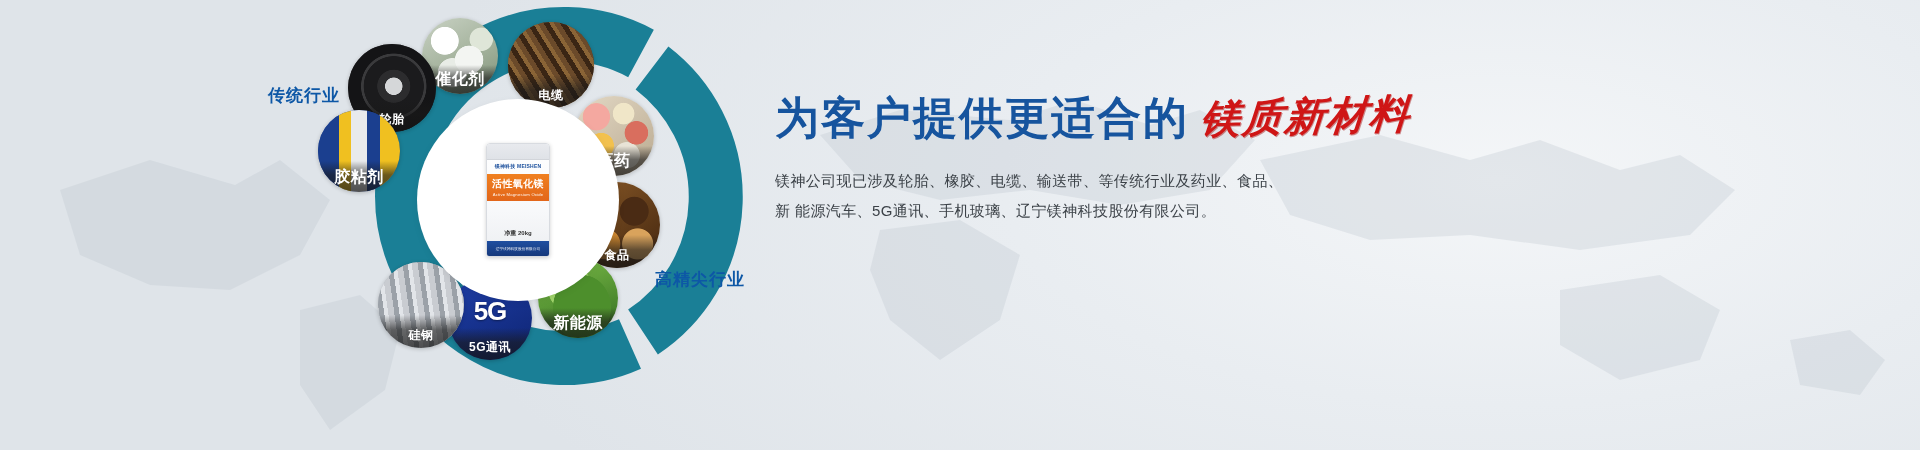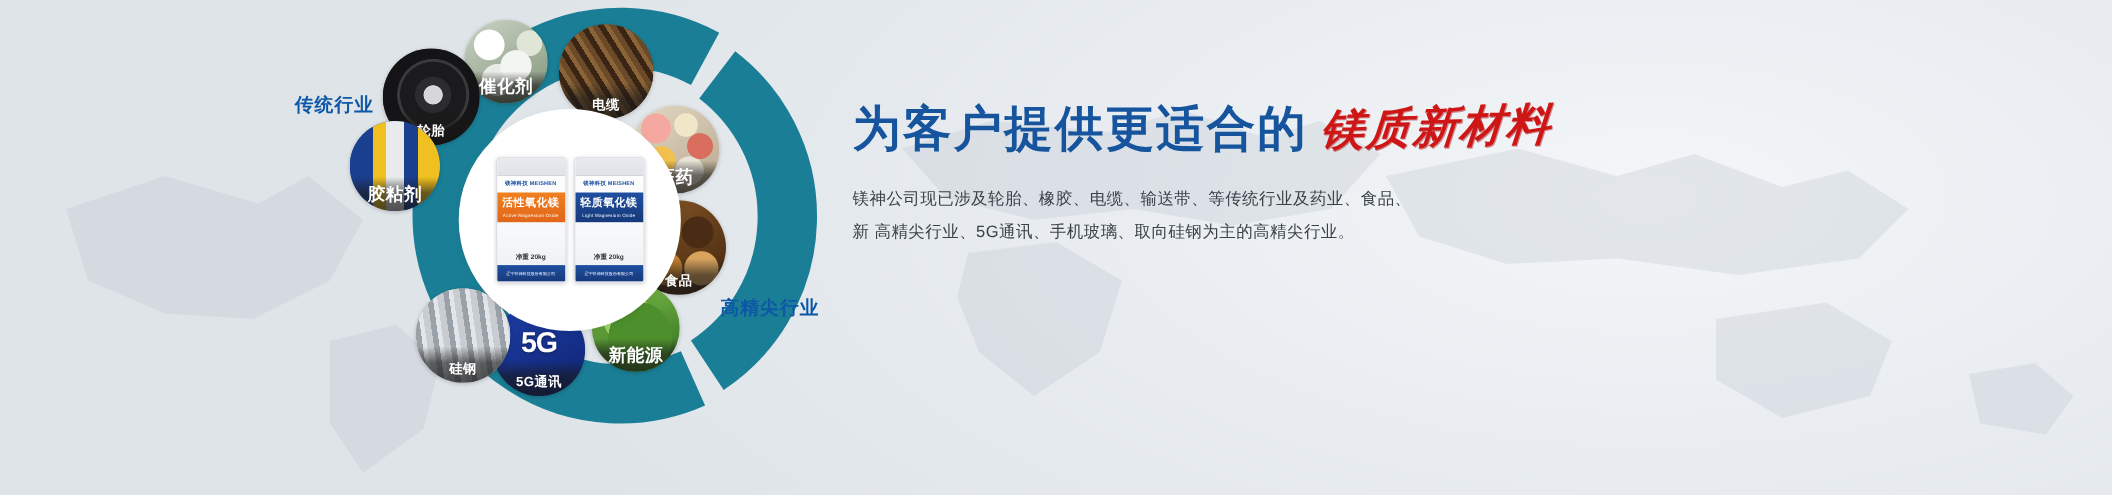--- a/index.html
+++ b/index.html
@@ -233,39 +233,27 @@
         <div class="band">
           <div class="cn">活性氧化镁</div>
           <div class="en">Active Magnesium Oxide</div>
         </div>
         <div class="net">净重 20kg</div>
         <div class="footer">
           <span>辽宁镁神科技股份有限公司</span>
         </div>
       </div>
 
-      <div class="bag blue">
-        <div class="bag-top"></div>
-        <div class="brandline">镁神科技 MEISHEN</div>
-        <div class="band">
-          <div class="cn">轻质氧化镁</div>
-          <div class="en">Light Magnesium Oxide</div>
-        </div>
-        <div class="net">净重 20kg</div>
-        <div class="footer">
-          <span>辽宁镁神科技股份有限公司</span>
-        </div>
-      </div>
     </div>
   </div>
 
   <div class="copy">
     <div class="headline">
       <span class="blue">为客户提供更适合的</span>
       <span class="script">镁质新材料</span>
     </div>
     <div class="body-copy">
       <span>镁神公司现已涉及轮胎、橡胶、电缆、输送带、等传统行业及药业、食品、新</span>
-      <span>高精尖行业、5G通讯、手机玻璃、取向硅钢为主的高精尖行业。</span>
+      <span>能源汽车、5G通讯、手机玻璃、辽宁镁神科技股份有限公司。</span>
     </div>
   </div>
 
 </div>
 
 </body></html>

